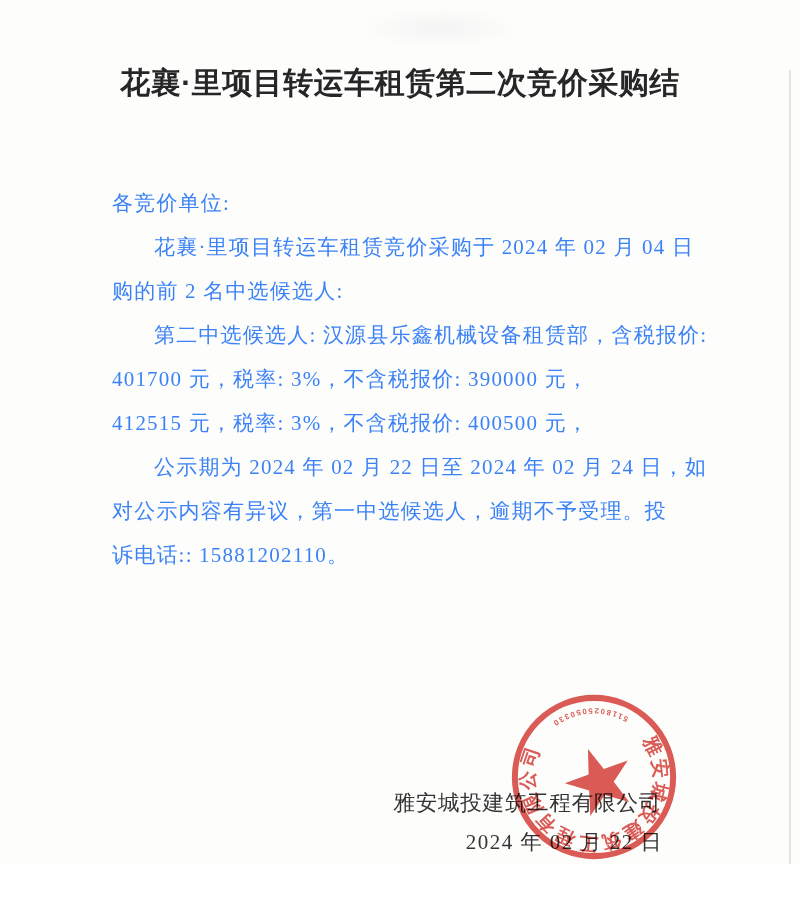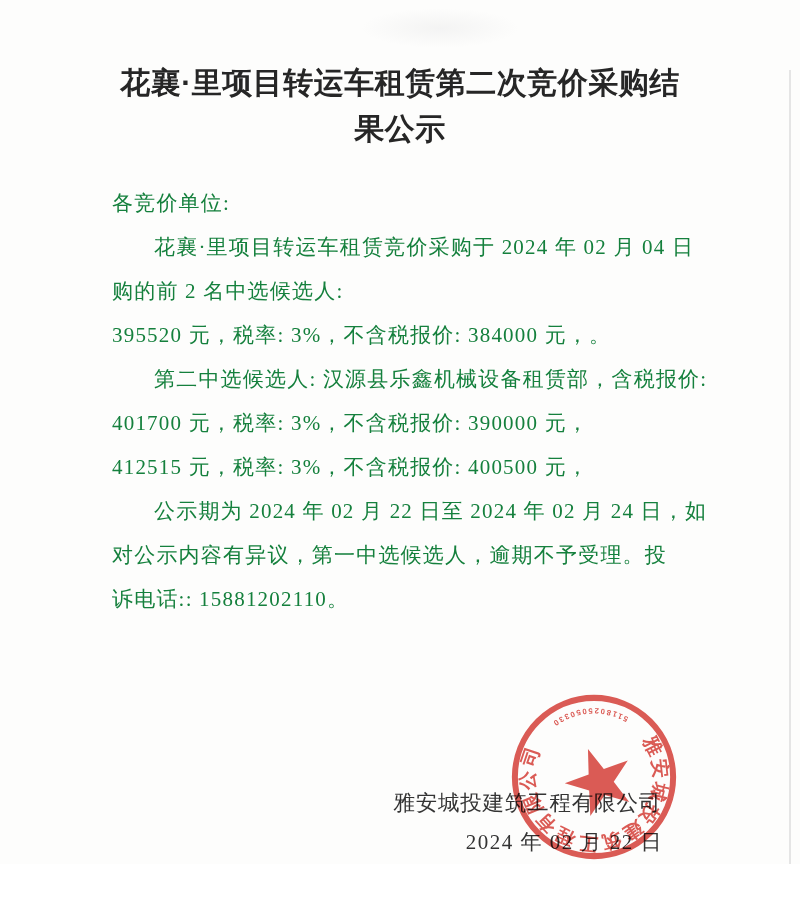--- a/index.html
+++ b/index.html
@@ -29,21 +29,21 @@
     line-height: 46px;
     color: #262626;
     letter-spacing: 0.5px;
   }
   
   .doc-body {
     position: absolute;
     top: 181px;
     left: 112px;
     width: 556px;
-    color: #15803d;
+    color: #3b82f6;
   }
   .body-line {
     height: 44px;
     line-height: 44px;
     font-size: 21px;
     letter-spacing: 1.2px;
     white-space: nowrap;
   }
   .body-line.indent {
     padding-left: 42px;
@@ -120,28 +120,26 @@
     background: radial-gradient(ellipse at 0% 100%, rgba(130,130,135,0.12), rgba(130,130,135,0) 75%);
   }
 </style>
 </head>
 <body>
 
 <div class="page">
 
   <div class="doc-title">
     <div>花襄·里项目转运车租赁第二次竞价采购结</div>
-    <div>果公示</div>
   </div>
 
   <div class="doc-body">
     <div class="body-line">各竞价单位:</div>
     <div class="body-line indent">花襄·里项目转运车租赁竞价采购于 2024 年 02 月 04 日</div>
     <div class="body-line">购的前 2 名中选候选人:</div>
-    <div class="body-line">395520 元，税率: 3%，不含税报价: 384000 元，。</div>
     <div class="body-line indent">第二中选候选人: 汉源县乐鑫机械设备租赁部，含税报价:</div>
     <div class="body-line">401700 元，税率: 3%，不含税报价: 390000 元，</div>
     <div class="body-line">412515 元，税率: 3%，不含税报价: 400500 元，</div>
     <div class="body-line indent">公示期为 2024 年 02 月 22 日至 2024 年 02 月 24 日，如</div>
     <div class="body-line">对公示内容有异议，第一中选候选人，逾期不予受理。投</div>
     <div class="body-line">诉电话:: 15881202110。</div>
   </div>
 
   <div class="sig-company">雅安城投建筑工程有限公司</div>
   <div class="sig-date">2024 年 02 月 22 日</div>

